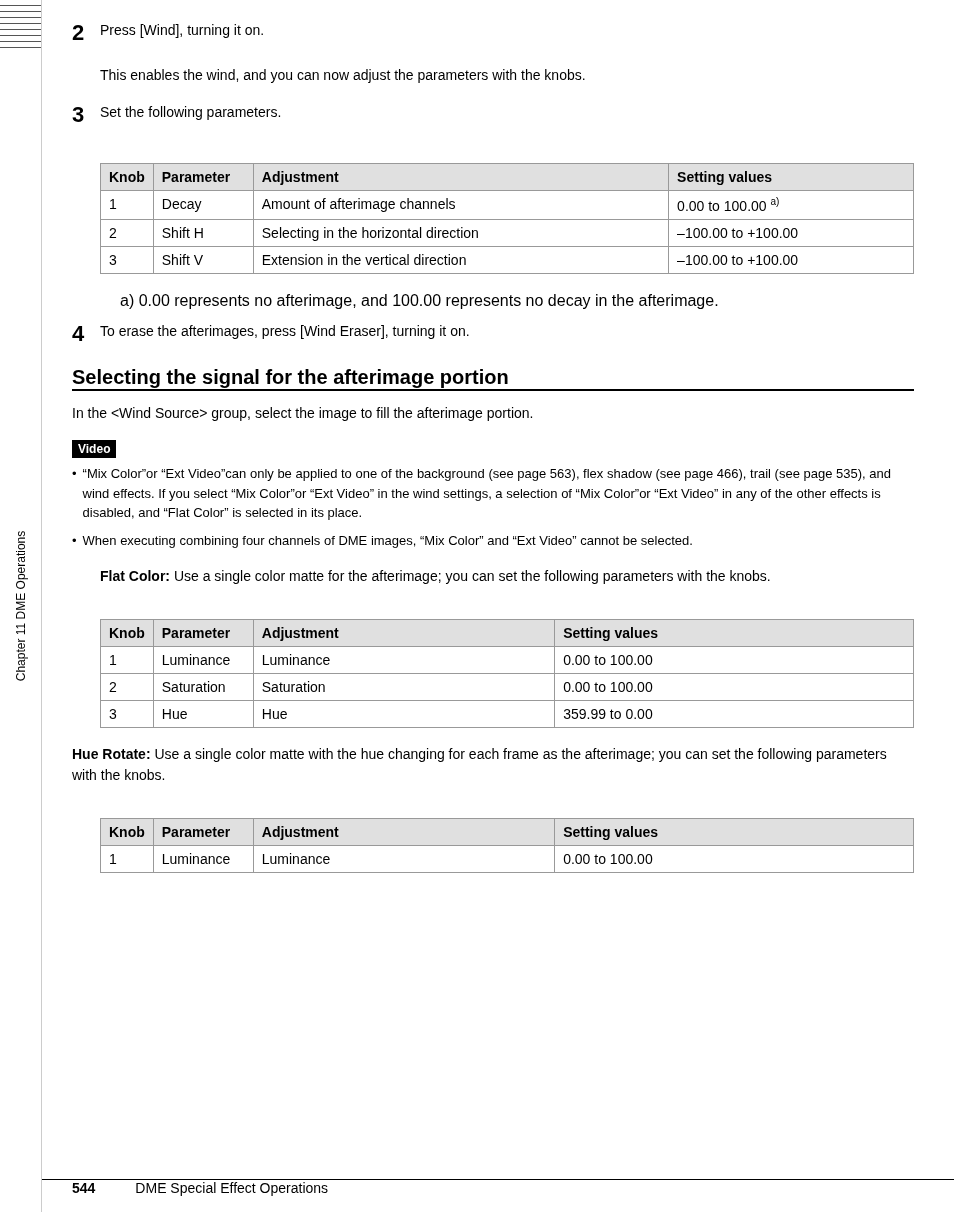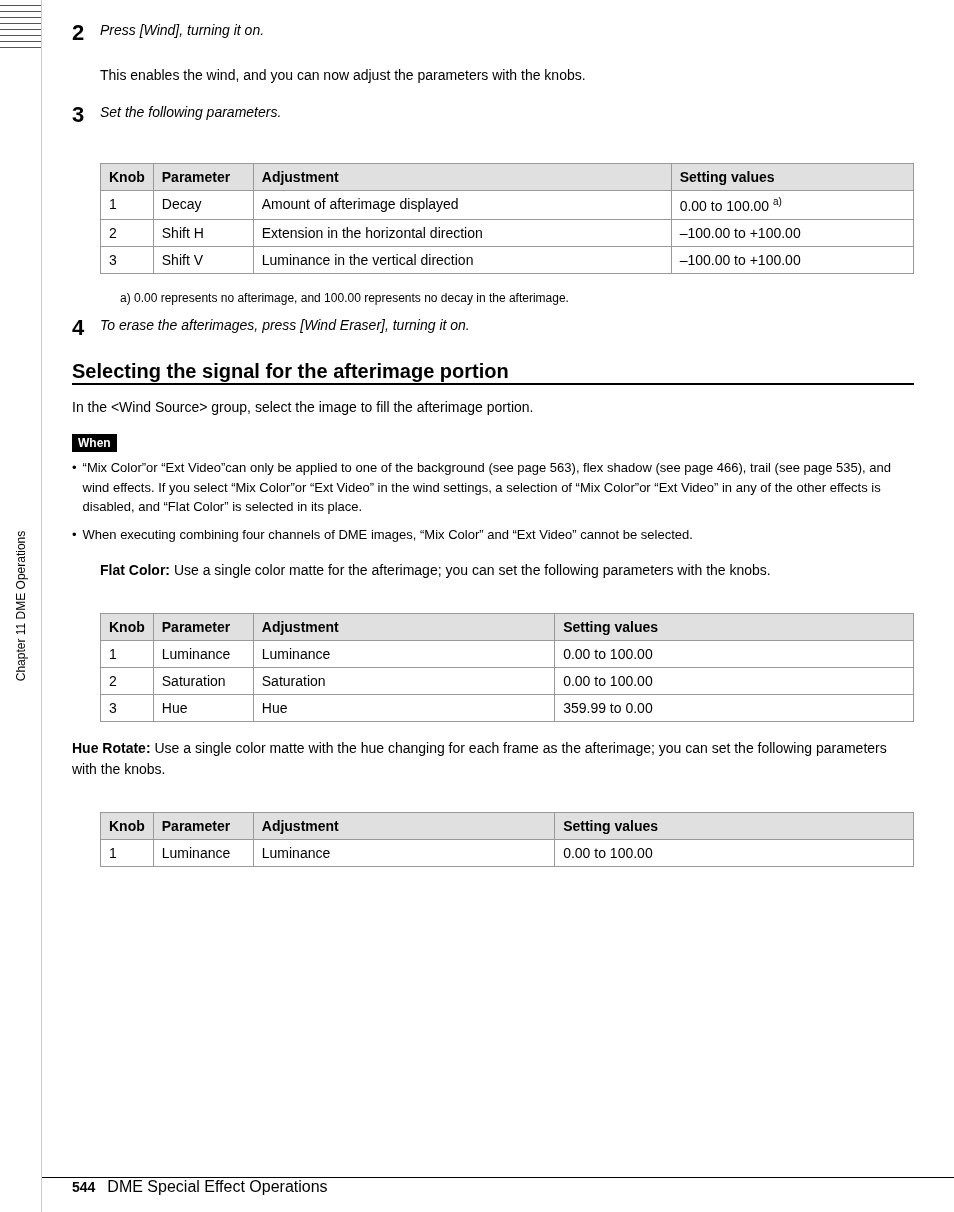--- a/index.html
+++ b/index.html
@@ -69,21 +69,20 @@
     .step-number {
       font-size: 22px;
       font-weight: bold;
       margin-right: 8px;
       line-height: 1.2;
       min-width: 20px;
     }
 
     .step-content {
       flex: 1;
-      font-style: italic;
     }
 
     .step-text {
       font-size: 14px;
       line-height: 1.5;
       margin-bottom: 8px;
     }
 
     .sub-text {
       font-size: 14px;
@@ -118,21 +117,21 @@
     table td:first-child {
       width: 50px;
     }
 
     table td:nth-child(2) {
       width: 100px;
     }
 
     
     .footnote {
-      font-size: 12px;
+      font-size: 16px;
       margin-left: 20px;
       margin-bottom: 9px;
       line-height: 1.4;
     }
 
     
     .section-heading {
       font-size: 20px;
       font-weight: bold;
       margin-bottom: 12px;
@@ -203,21 +202,22 @@
       border-top: 1px solid #000;
     }
 
     .page-number {
       font-size: 14px;
       font-weight: bold;
       margin-right: 12px;
     }
 
     .footer-text {
-      font-size: 16px;
+      font-size: 14px;
+      margin-left: 28px;
     }
 
     sup {
       font-size: 10px;
       vertical-align: super;
     }
   </style>
 </head>
 <body>
 
@@ -264,53 +264,53 @@
             <th>Knob</th>
             <th>Parameter</th>
             <th>Adjustment</th>
             <th>Setting values</th>
           </tr>
         </thead>
         <tbody>
           <tr>
             <td>1</td>
             <td>Decay</td>
-            <td>Amount of afterimage displayed</td>
+            <td>Amount of afterimage channels</td>
             <td>0.00 to 100.00 <sup>a)</sup></td>
           </tr>
           <tr>
             <td>2</td>
             <td>Shift H</td>
-            <td>Extension in the horizontal direction</td>
+            <td>Selecting in the horizontal direction</td>
             <td>–100.00 to +100.00</td>
           </tr>
           <tr>
             <td>3</td>
             <td>Shift V</td>
-            <td>Luminance in the vertical direction</td>
+            <td>Extension in the vertical direction</td>
             <td>–100.00 to +100.00</td>
           </tr>
         </tbody>
       </table>
       <div class="footnote">a) 0.00 represents no afterimage, and 100.00 represents no decay in the afterimage.</div>
     </div>
 
     <div class="step">
       <div class="step-number">4</div>
       <div class="step-content">
         <div class="step-text">To erase the afterimages, press [Wind Eraser], turning it on.</div>
       </div>
     </div>
 
     <div class="section-heading">Selecting the signal for the afterimage portion</div>
 
     <div class="section-intro">In the &lt;Wind Source&gt; group, select the image to fill the afterimage portion.</div>
 
     <div class="notes-box">
-      <div class="notes-label">When</div>
+      <div class="notes-label">Video</div>
       <div class="notes-content">
         <div class="notes-item">
           <span class="notes-bullet">•</span>
           <span class="notes-item-text">“Mix Color”or “Ext Video”can only be applied to one of the background (see page 563), flex shadow (see page 466), trail (see page 535), and wind effects. If you select “Mix Color”or “Ext Video” in the wind settings, a selection of “Mix Color”or “Ext Video” in any of the other effects is disabled, and “Flat Color” is selected in its place.</span>
         </div>
         <div class="notes-item">
           <span class="notes-bullet">•</span>
           <span class="notes-item-text">When executing combining four channels of DME images, “Mix Color” and “Ext Video” cannot be selected.</span>
         </div>
       </div>

